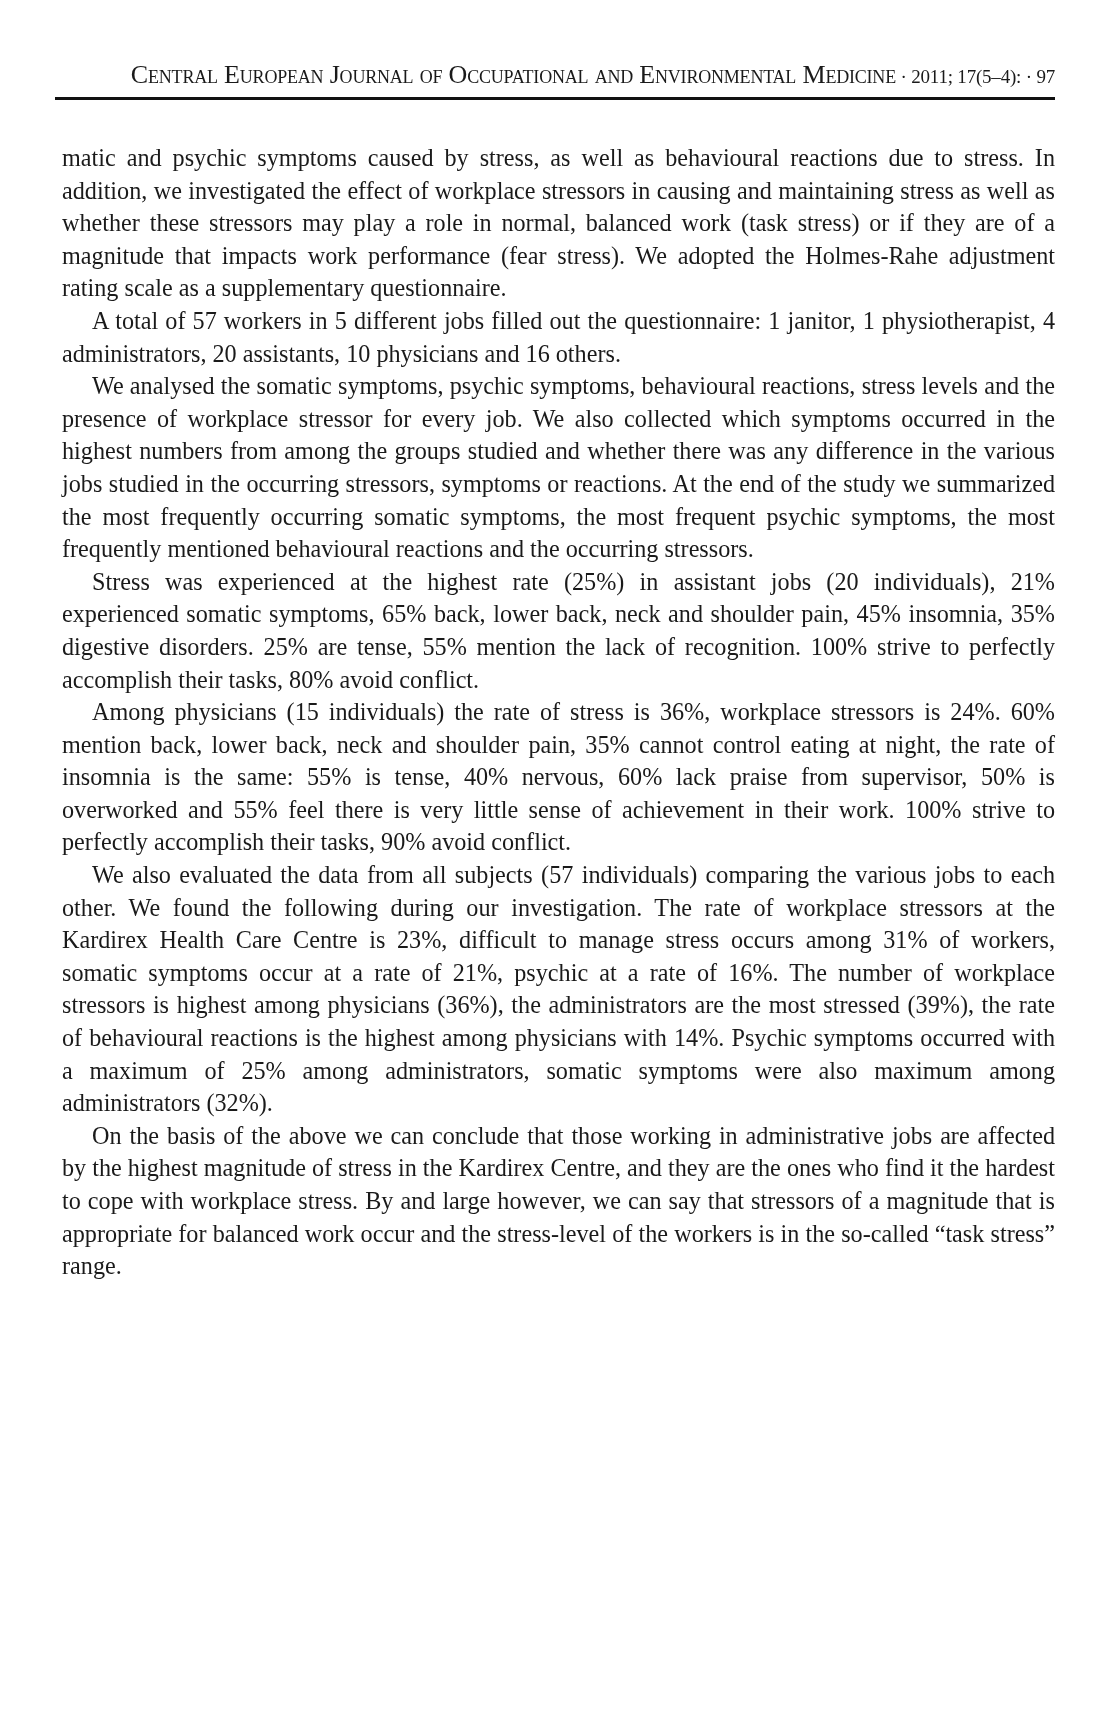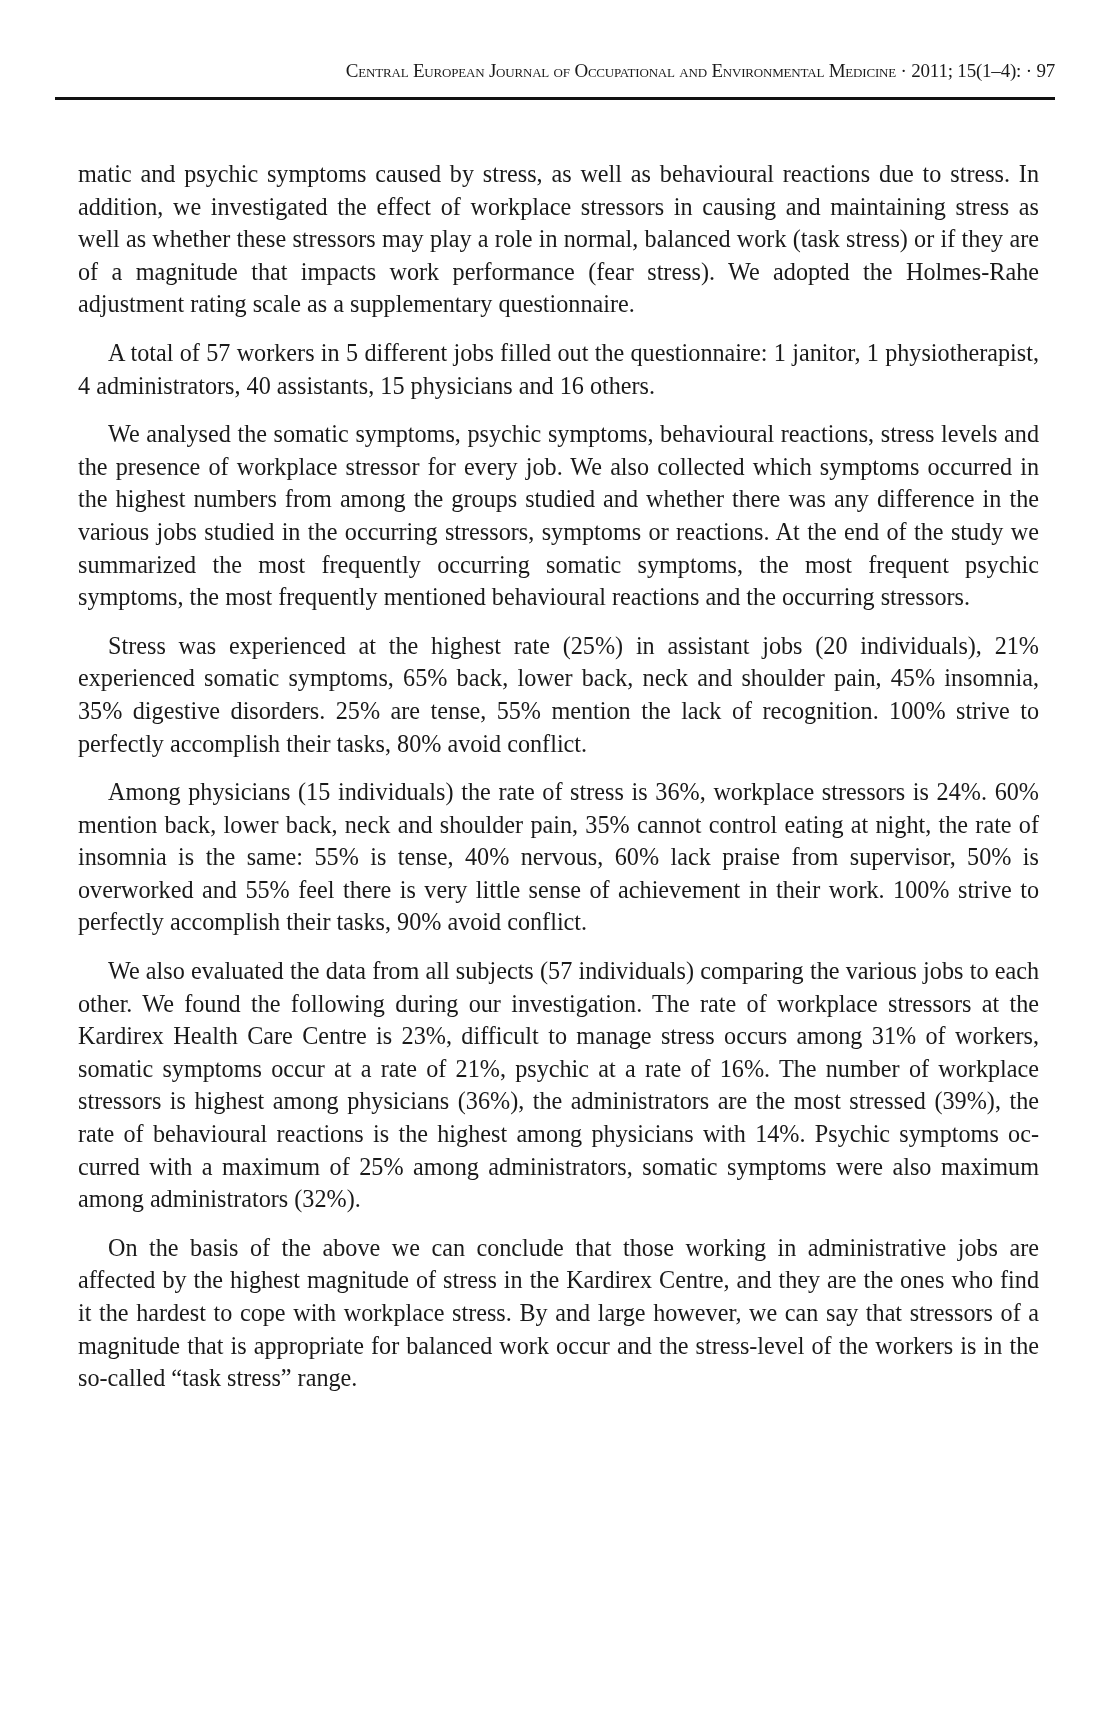--- a/index.html
+++ b/index.html
@@ -21,57 +21,57 @@
       width: 1000px;
       top: 60px;
       height: 30px;
       text-align: right;
       font-size: 19px;
       letter-spacing: -0.2px;
       white-space: nowrap;
     }
     .running-header .journal {
       font-variant: small-caps;
-      font-size: 19px;
+      font-size: 26px;
     }
     .header-rule {
       position: absolute;
       left: 55px;
       width: 1000px;
       top: 97px;
       height: 3px;
       background: #111111;
     }
     .body-text {
       position: absolute;
       left: 62px;
       width: 993px;
       top: 142px;
       font-size: 24.2px;
       line-height: 32.6px;
       text-align: justify;
       hyphens: manual;
     }
     .body-text p {
-      margin: 16px;
+      margin: 0;
       text-indent: 30px;
     }
     .body-text p.no-indent {
       text-indent: 0;
     }
   </style>
 </head>
 <body>
 
 <div class="running-header">
-  <span class="journal">Central European Journal of Occupational and Environmental Medicine</span><span> · </span><span>2011; 15(1–4): · 97</span>
+  <span class="journal">Central European Journal of Occupational and Environmental Medicine</span><span> · </span><span>2011; 17(5–4): · 97</span>
 </div>
 <div class="header-rule"></div>
 
 <div class="body-text">
   <p class="no-indent">matic and psychic symptoms caused by stress, as well as behavioural reactions due to stress. In addition, we investigated the effect of workplace stressors in causing and maintaining stress as well as whether these stressors may play a role in normal, balanced work (task stress) or if they are of a magnitude that impacts work per­formance (fear stress). We adopted the Holmes-Rahe adjustment rating scale as a supplementary questionnaire.</p>
-  <p>A total of 57 workers in 5 different jobs filled out the questionnaire: 1 janitor, 1 physiotherapist, 4 administrators, 40 assistants, 15 physicians and 16 others.</p>
+  <p>A total of 57 workers in 5 different jobs filled out the questionnaire: 1 janitor, 1 physiotherapist, 4 administrators, 20 assistants, 10 physicians and 16 others.</p>
   <p>We analysed the somatic symptoms, psychic symptoms, behavioural reactions, stress levels and the presence of workplace stressor for every job. We also collected which symptoms occurred in the highest numbers from among the groups studied and whether there was any difference in the various jobs studied in the occurring stressors, symptoms or reactions. At the end of the study we summarized the most frequently occurring somatic symptoms, the most frequent psychic symptoms, the most frequently mentioned behavioural reactions and the occurring stressors.</p>
   <p>Stress was experienced at the highest rate (25%) in assistant jobs (20 individu­als), 21% experienced somatic symptoms, 65% back, lower back, neck and shoul­der pain, 45% insomnia, 35% digestive disorders. 25% are tense, 55% mention the lack of recognition. 100% strive to perfectly accomplish their tasks, 80% avoid conflict.</p>
   <p>Among physicians (15 individuals) the rate of stress is 36%, workplace stressors is 24%. 60% mention back, lower back, neck and shoulder pain, 35% cannot con­trol eating at night, the rate of insomnia is the same: 55% is tense, 40% nervous, 60% lack praise from supervisor, 50% is overworked and 55% feel there is very lit­tle sense of achievement in their work. 100% strive to perfectly accomplish their tasks, 90% avoid conflict.</p>
   <p>We also evaluated the data from all subjects (57 individuals) comparing the vari­ous jobs to each other. We found the following during our investigation. The rate of workplace stressors at the Kardirex Health Care Centre is 23%, difficult to manage stress occurs among 31% of workers, somatic symptoms occur at a rate of 21%, psychic at a rate of 16%. The number of workplace stressors is highest among phy­sicians (36%), the administrators are the most stressed (39%), the rate of behav­ioural reactions is the highest among physicians with 14%. Psychic symptoms oc­curred with a maximum of 25% among administrators, somatic symptoms were also maximum among administrators (32%).</p>
   <p>On the basis of the above we can conclude that those working in administrative jobs are affected by the highest magnitude of stress in the Kardirex Centre, and they are the ones who find it the hardest to cope with workplace stress. By and large however, we can say that stressors of a magnitude that is appropriate for balanced work occur and the stress-level of the workers is in the so-called “task stress” range.</p>
 </div>
 
 </body></html>

